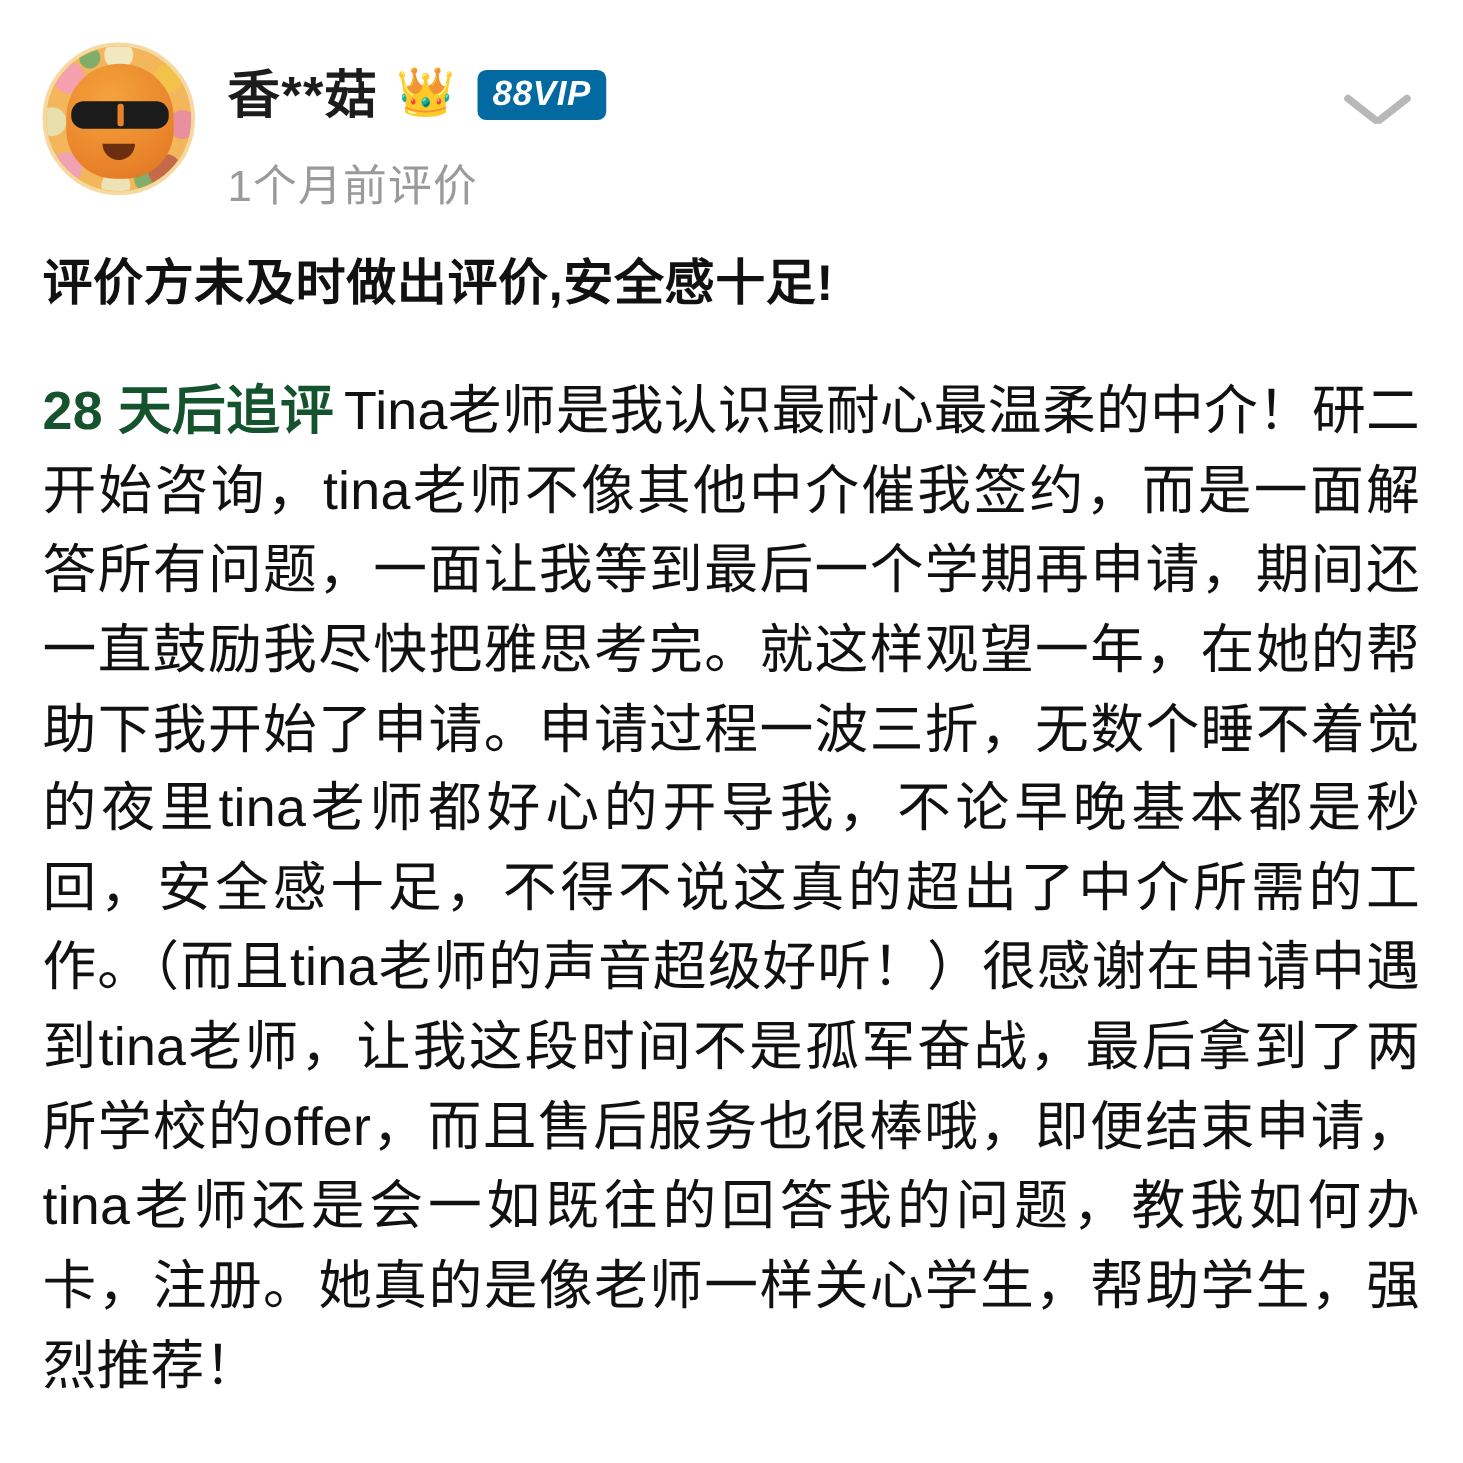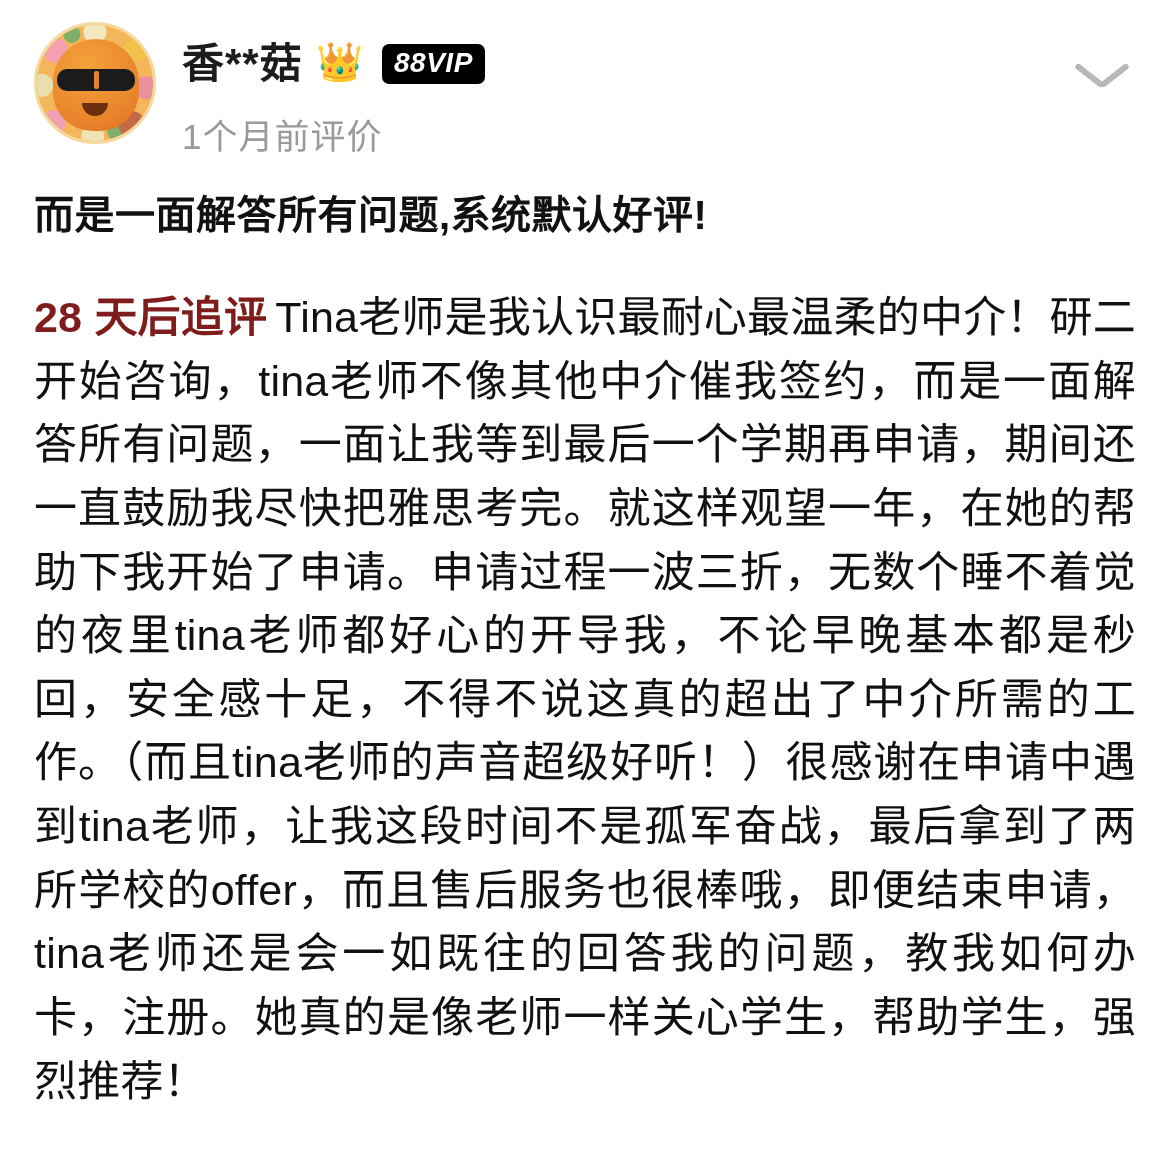--- a/index.html
+++ b/index.html
@@ -13,21 +13,21 @@
     font-family: "Liberation Sans", "DejaVu Sans", sans-serif;
     color: #1a1a1a;
     overflow: hidden;
   }
 
   .review-card {
     position: relative;
     width: 1170px;
     height: 1170px;
     box-sizing: border-box;
-    padding: 22px 34px 0 34px;
+    padding: 34px 34px 0 34px;
     background: #ffffff;
   }
 
   
   .header {
     display: flex;
     align-items: flex-start;
     position: relative;
     height: 140px;
   }
@@ -110,21 +110,21 @@
     line-height: 1;
   }
   .crown-icon {
     font-size: 38px;
     line-height: 1;
     color: #f0a519;
     position: relative;
     top: -2px;
   }
   .vip-badge {
-    background: #000000;
+    background: #0369a1;
     color: #ffffff;
     font-size: 28px;
     font-weight: 700;
     font-style: italic;
     padding: 4px 12px 5px 12px;
     border-radius: 7px;
     line-height: 1.1;
     letter-spacing: 0.5px;
     margin-left: 4px;
   }
@@ -169,21 +169,21 @@
   .followup {
     margin-top: 44px;
     font-size: 43px;
     line-height: 1.48;
     color: #111111;
     text-align: justify;
     letter-spacing: 0.2px;
     word-break: break-word;
   }
   .followup-tag {
-    color: #7f1d1d;
+    color: #14532d;
     font-weight: 700;
     margin-right: 8px;
   }
 </style>
 </head>
 <body>
 
 <div class="review-card">
 
   <div class="header">
@@ -201,20 +201,20 @@
         <span class="crown-icon">👑</span>
         <span class="vip-badge">88VIP</span>
       </div>
       <div class="time-row">1个月前评价</div>
     </div>
 
     <div class="chevron"></div>
   </div>
 
   <div class="body">
-    <div class="first-line">而是一面解答所有问题,系统默认好评!</div>
+    <div class="first-line">评价方未及时做出评价,安全感十足!</div>
 
     <div class="followup">
       <span class="followup-tag">28 天后追评</span><span>Tina老师是我认识最耐心最温柔的中介！研二开始咨询，tina老师不像其他中介催我签约，而是一面解答所有问题，一面让我等到最后一个学期再申请，期间还一直鼓励我尽快把雅思考完。就这样观望一年，在她的帮助下我开始了申请。申请过程一波三折，无数个睡不着觉的夜里tina老师都好心的开导我，不论早晚基本都是秒回，安全感十足，不得不说这真的超出了中介所需的工作。（而且tina老师的声音超级好听！）很感谢在申请中遇到tina老师，让我这段时间不是孤军奋战，最后拿到了两所学校的offer，而且售后服务也很棒哦，即便结束申请，tina老师还是会一如既往的回答我的问题，教我如何办卡，注册。她真的是像老师一样关心学生，帮助学生，强烈推荐！</span>
     </div>
   </div>
 
 </div>
 
 </body></html>

